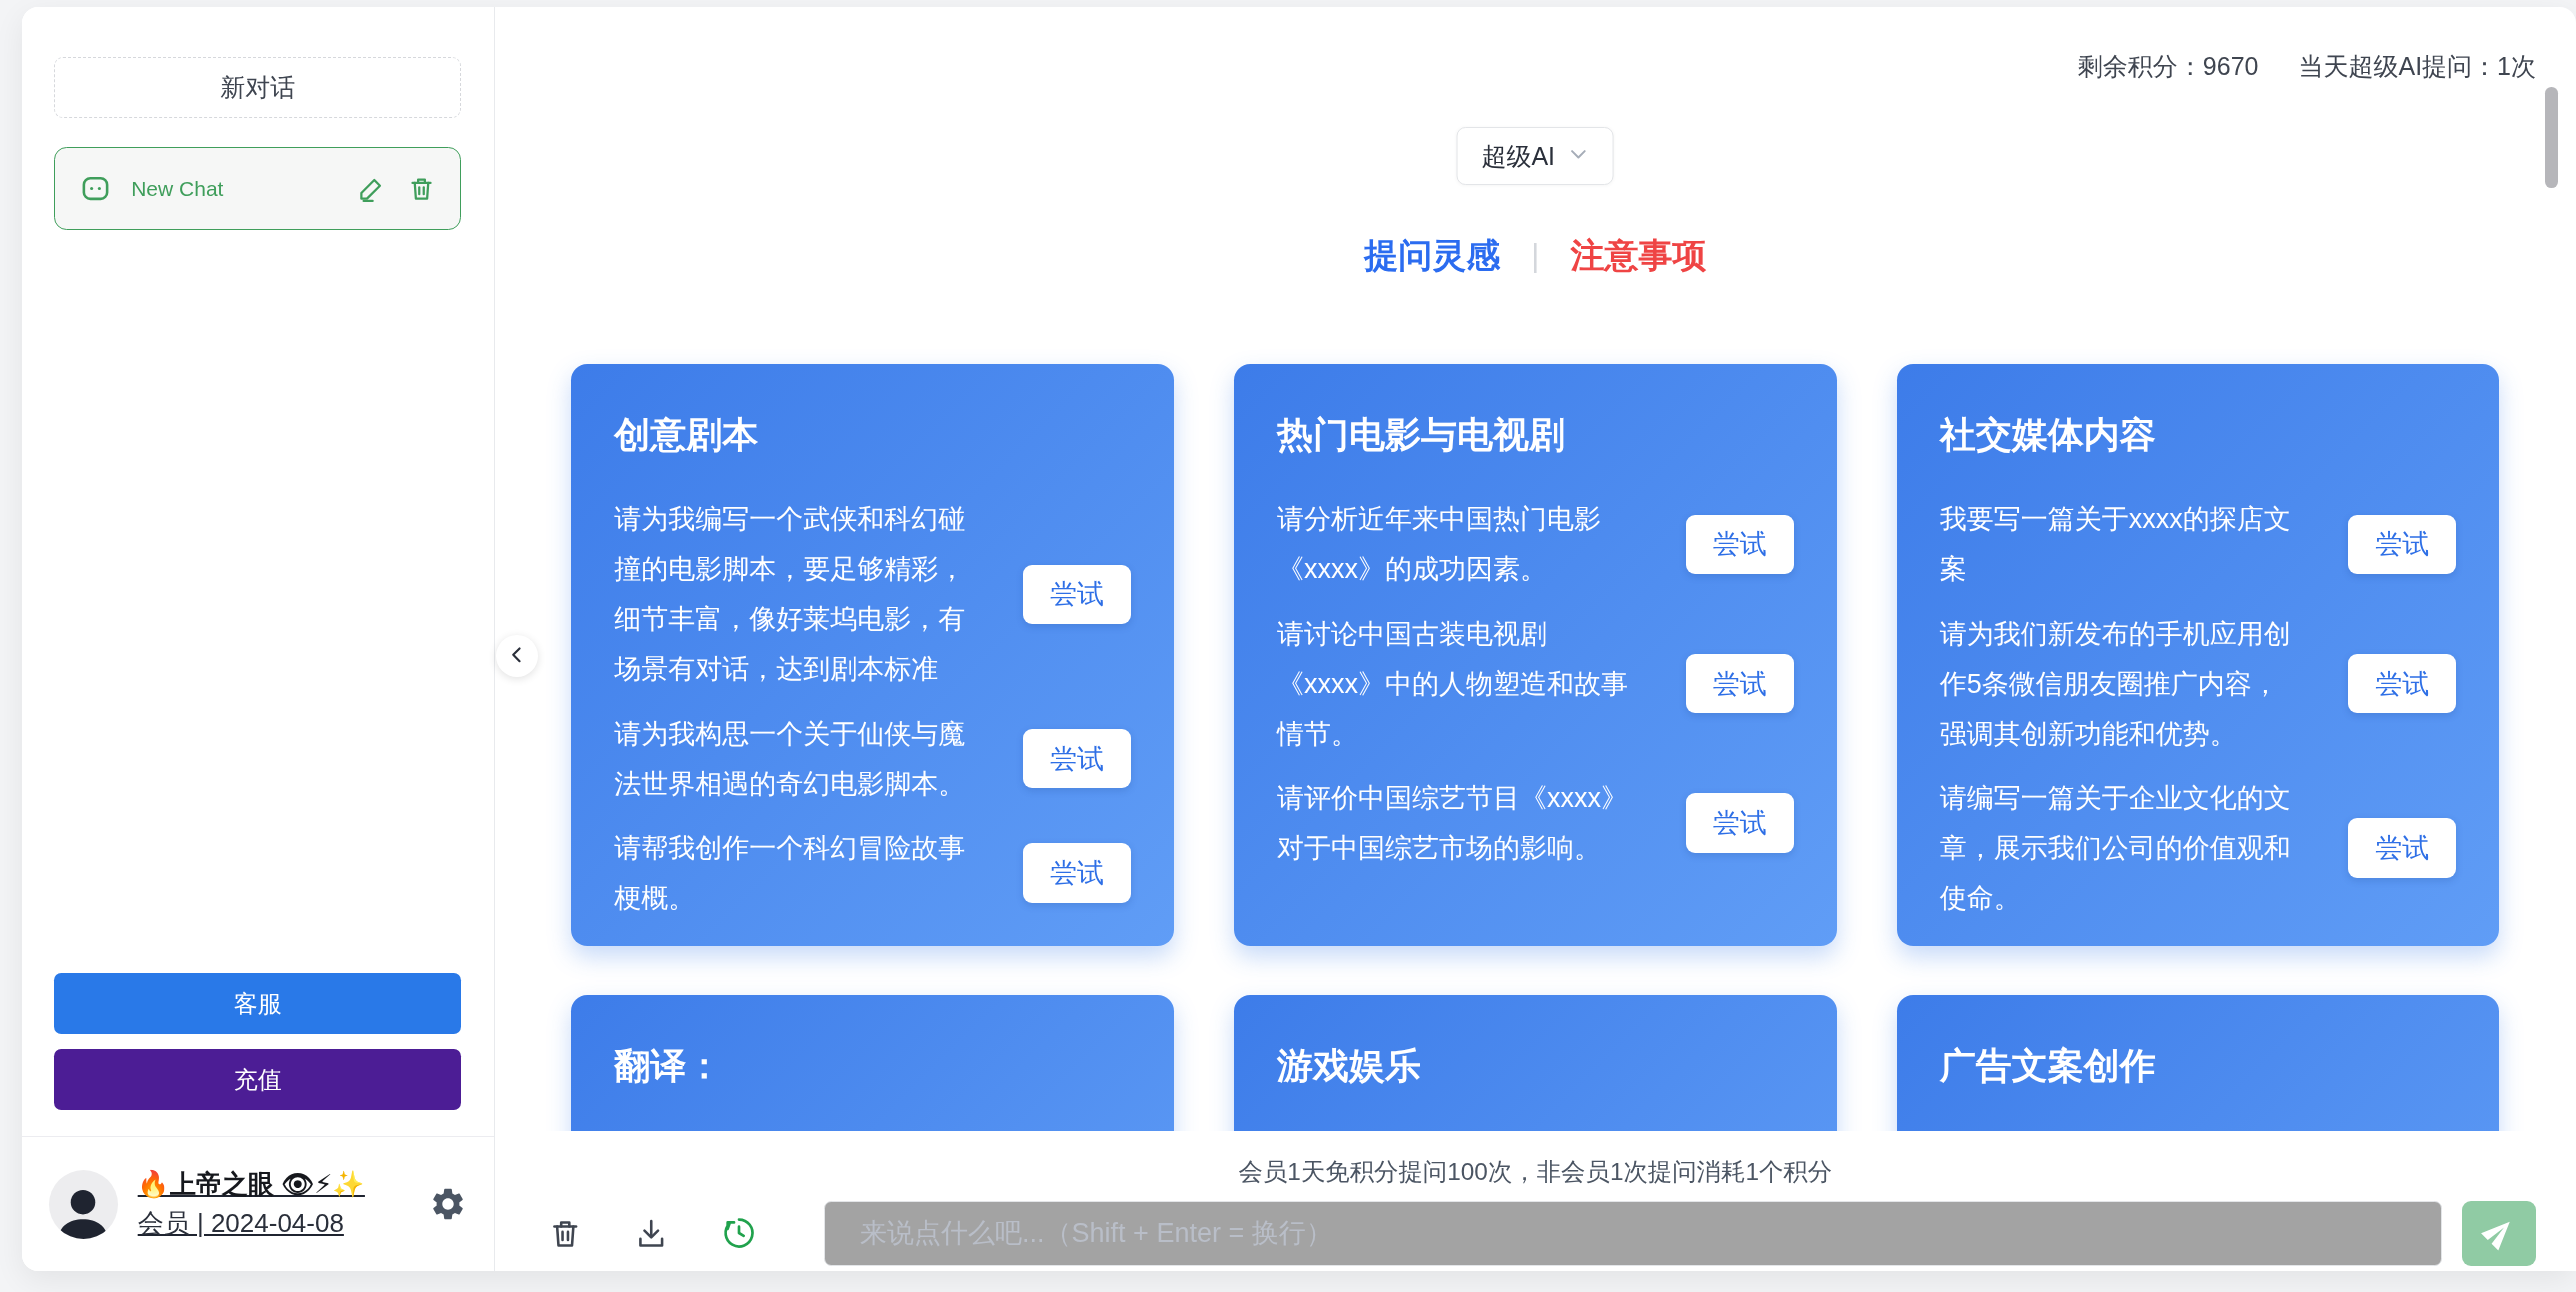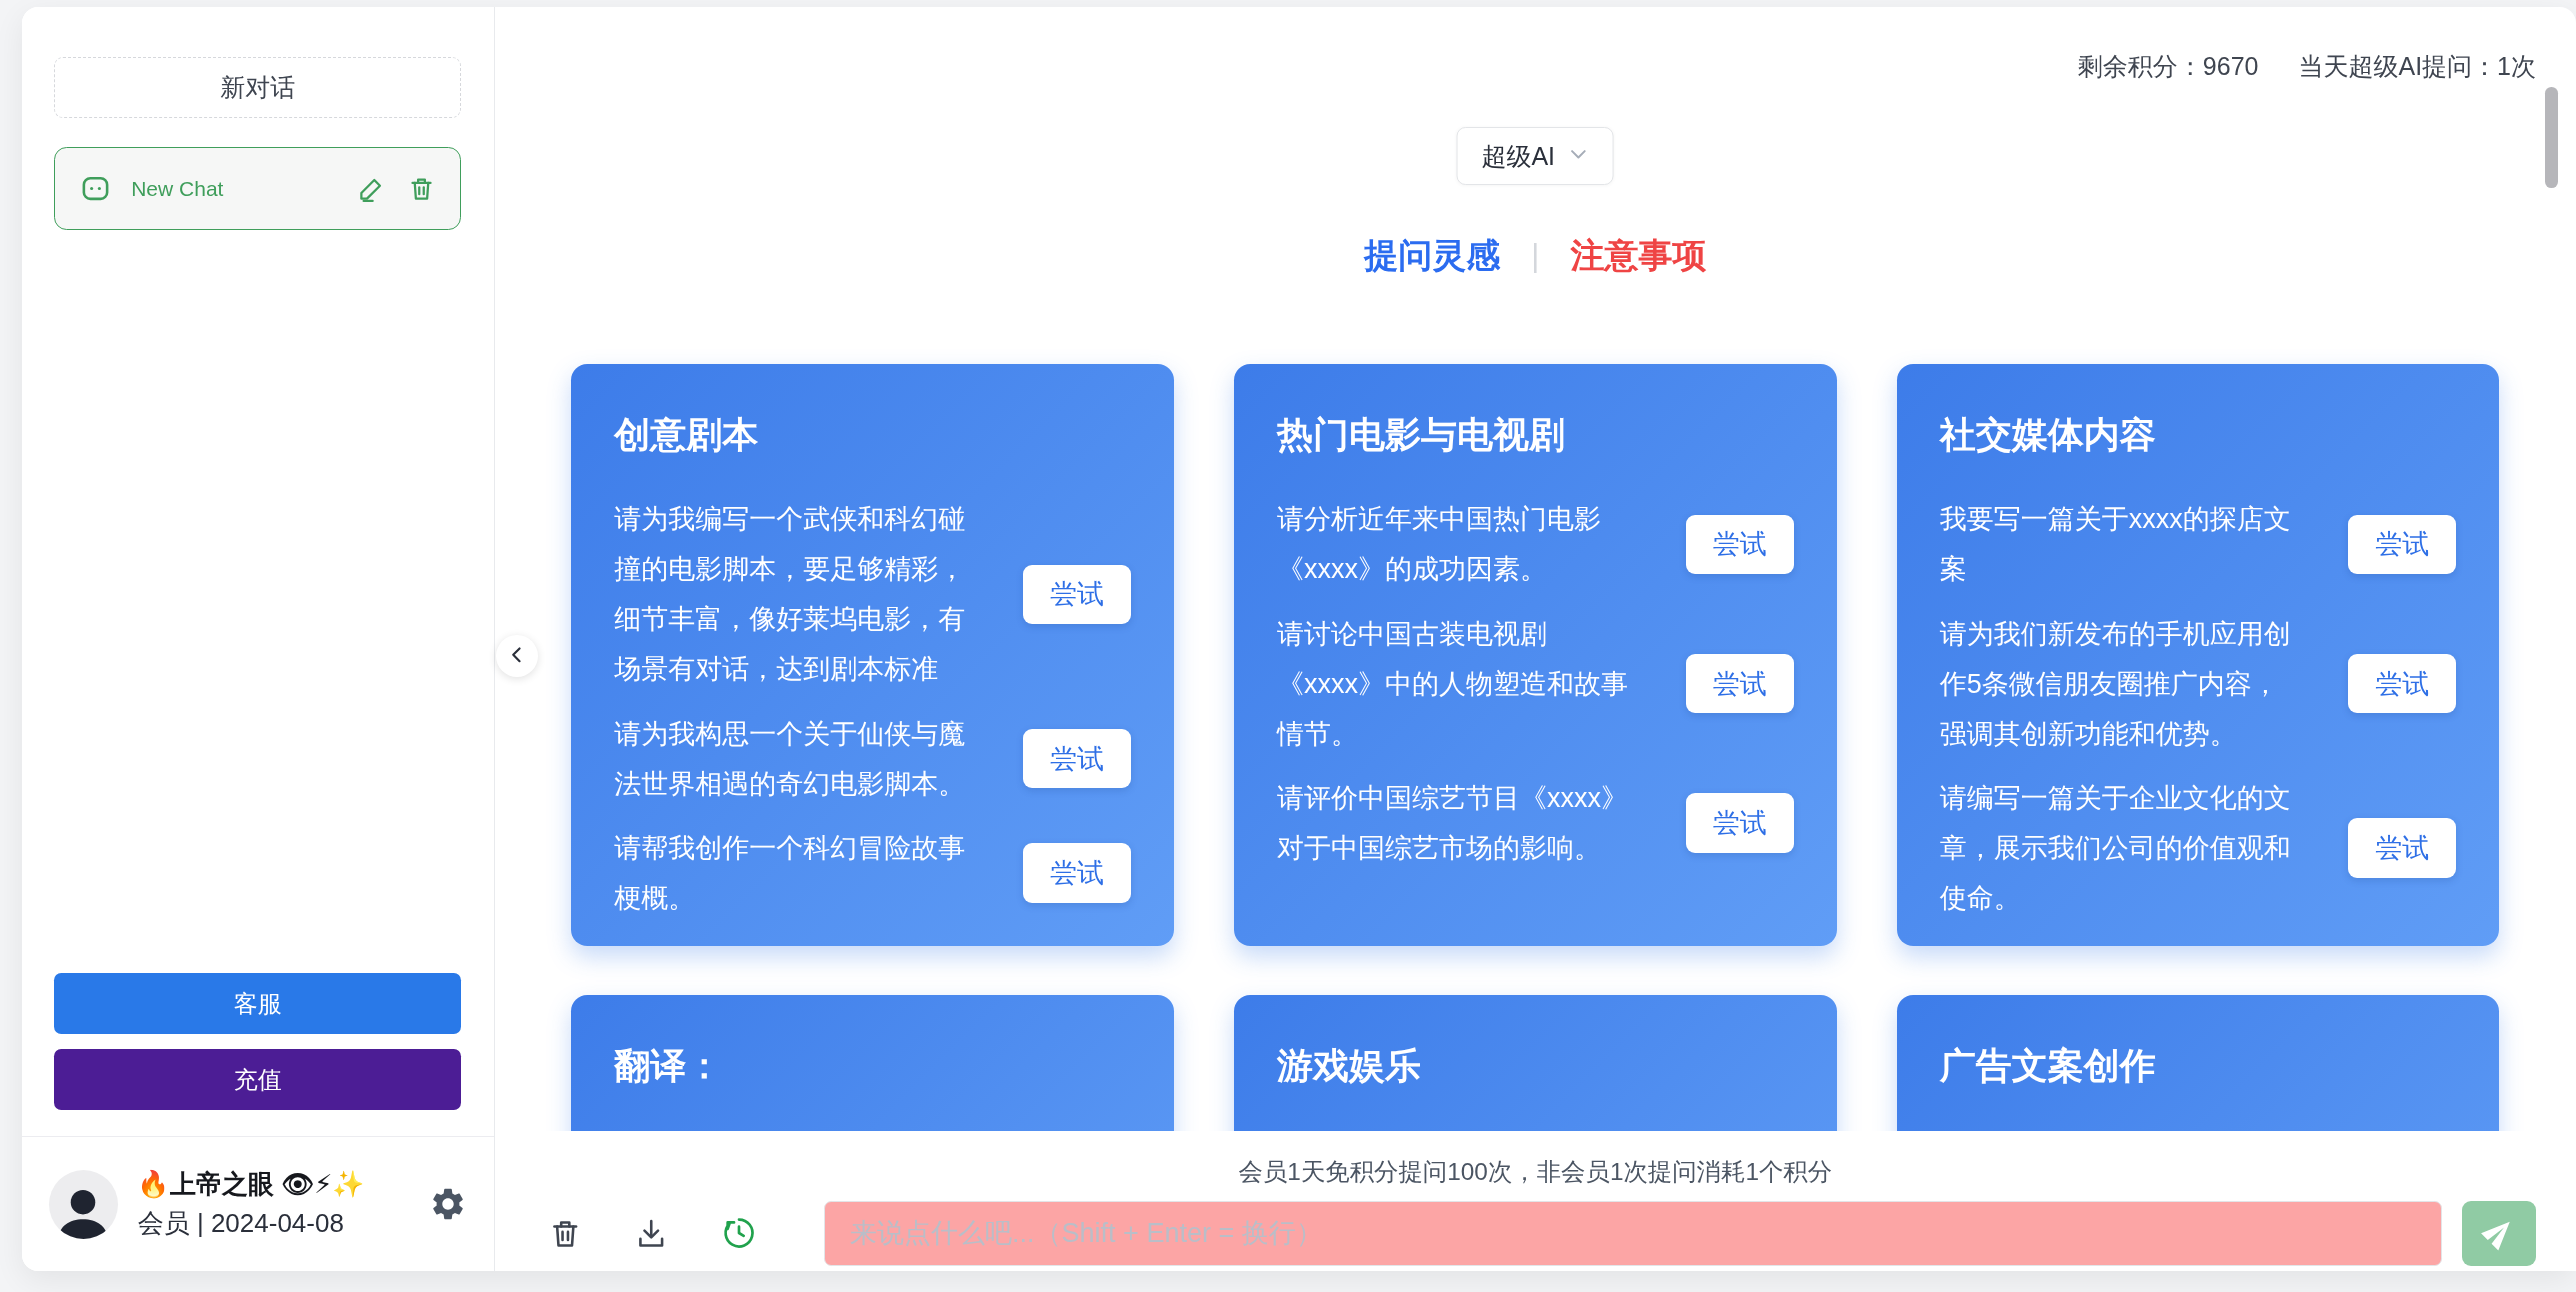--- a/index.html
+++ b/index.html
@@ -44,21 +44,21 @@
   .service-btn  { top:966px; background:#2979e8; }
   .recharge-btn { top:1042px; background:#4c1d95; }
   .profile {
     position:absolute; left:0; right:0; bottom:0; height:135px;
     border-top:0.9px solid #ececf0; display:flex; align-items:center; padding:0 27px;
   }
   .avatar {
     width:69px; height:69px; border-radius:50%; background:#ededef;
     display:flex; align-items:flex-end; justify-content:center; overflow:hidden; flex:0 0 auto;
   }
-  .profile .who { margin-left:20px; line-height:1.35; }
+  .profile .who { margin-left:20px; line-height:1.35;text-decoration:underline; }
   .profile .name { font-size:26px; font-weight:bold; color:#16181d; }
   .profile .meta { font-size:26px; color:#2a2f3a; margin-top:3.6px; }
   .profile .gear { margin-left:auto; cursor:pointer; display:flex; }
   
   .collapse-btn {
     position:absolute; left:474px; top:628px; width:42px; height:42px; border-radius:50%;
     background:#fff; box-shadow:0 1.8px 9px rgba(0,0,0,.12); border:none;
     display:flex; align-items:center; justify-content:center; cursor:pointer; z-index:5;
   }
   
@@ -100,22 +100,22 @@
   }
   
   .bottom-bar {
     position:absolute; left:0; right:0; bottom:0; height:140px; background:#fff; z-index:4;
   }
   .hint { text-align:center; font-size:24.4px; color:#4b5563; padding-top:25px; }
   .input-row { display:flex; align-items:center; margin-top:12.6px; padding:0 40px 0 54px; }
   .tool-icon { cursor:pointer; display:flex; margin-right:54px; }
   .chat-input {
     flex:1; height:65px; margin-left:14.4px; margin-right:20px;
-    border:0.9px solid #e3e5e8; border-radius:7.2px; padding:0 25px;
-    font-size:27px; color:#2a2f3a; font-family:inherit; outline:none; background:#fca5a5;
+    border:0.9px solid #e3e5e8; border-radius:7.2px; padding:0 35px;
+    font-size:27px; color:#2a2f3a; font-family:inherit; outline:none; background:#a3a3a3;
   }
   .chat-input::placeholder { color:#b9bec8; }
   .send-btn {
     width:74px; height:65px; border:none; border-radius:9px; background:#90cba4;
     display:flex; align-items:center; justify-content:center; cursor:pointer;
   }
   .scrollbar-thumb {
     position:absolute; left:2545px; top:87px; width:12.6px; height:101px;
     background:#b6b6ba; border-radius:6.3px; z-index:9; cursor:pointer;
   }

